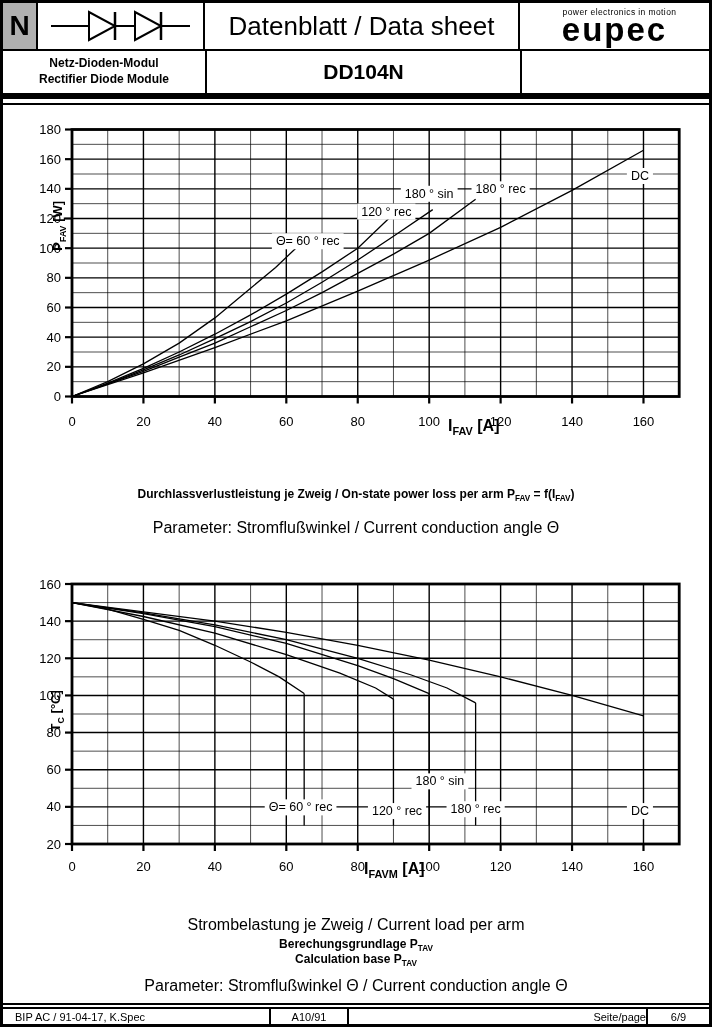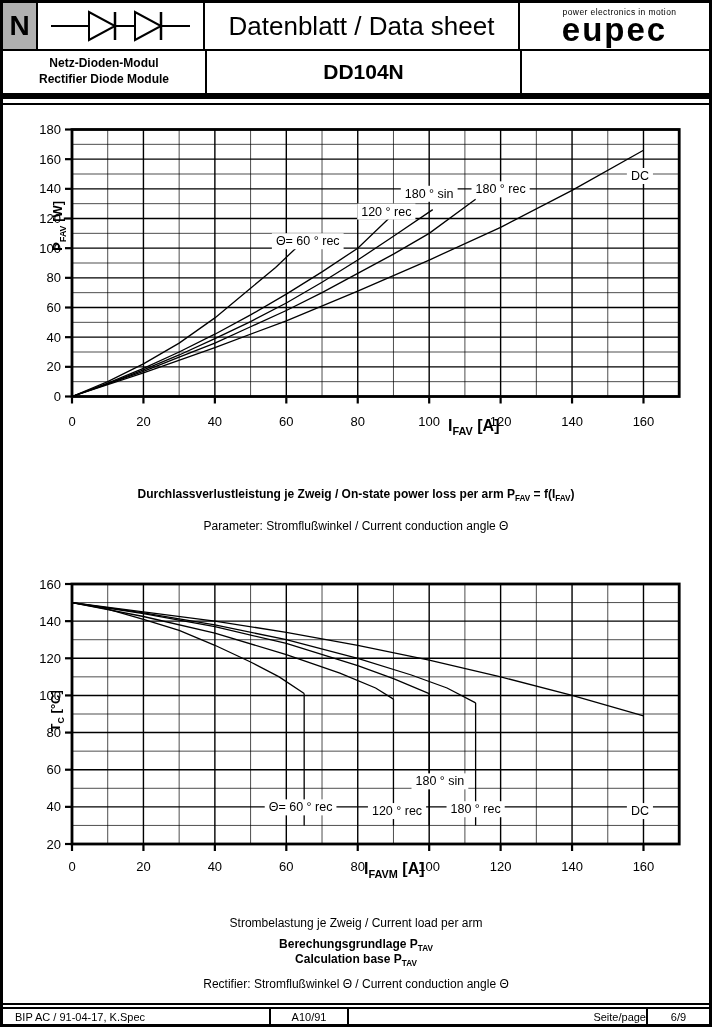--- a/index.html
+++ b/index.html
@@ -23,21 +23,21 @@
   .wordmark{font-size:33px;font-weight:800;letter-spacing:2px;line-height:0.85;transform:scaleY(1.02);margin-top:-1px;text-align:center;}
   
   .bigbox{position:relative;width:706px;height:902px;margin-top:4px;border-top:2px solid #000;border-bottom:2px solid #000;}
   .chartsvg{position:absolute;left:0;}
   #chart1{top:0;}
   #chart2{top:452px;}
   .ytitle{position:absolute;width:120px;text-align:center;font-weight:bold;font-size:13px;transform:rotate(-90deg);}
   .xtitle{position:absolute;font-weight:bold;font-size:16px;white-space:nowrap;}
   .cap{position:absolute;width:100%;text-align:center;white-space:nowrap;}
   .capb{font-weight:bold;font-size:12px;}
-  .capn{font-size:12px;}
+  .capn{font-size:16px;}
   sub{font-size:0.68em;}
   
   .ftr{display:flex;width:706px;height:17px;margin-top:2px;border-top:2px solid #000;font-size:11px;align-items:stretch;}
   .fcell{display:flex;align-items:center;}
   .f1{width:266px;padding-left:12px;}
   .f2{width:78px;justify-content:center;}
   .f3{width:299px;justify-content:flex-end;}
   .f4{flex:1;justify-content:center;}
   text{font-family:"Liberation Sans","DejaVu Sans",sans-serif;}
 </style>
@@ -297,21 +297,21 @@
           <rect x="623.8849487304688" y="246.07147216796875" width="26.0625" height="16" fill="#fff"></rect>
           <text x="636.9162" y="258.07148" text-anchor="middle" font-size="12.5">DC</text>
         </g>
       </svg>
     <div class="ytitle" style="left:-6px;top:597px;">T<sub>C</sub> [°C]</div>
     <div class="xtitle" style="left:361px;top:755px;">I<sub>FAVM</sub> [A]</div>
 
     <div class="cap capn" style="top:811px;">Strombelastung je Zweig / Current load per arm</div>
     <div class="cap capb" style="top:832px;">Berechungsgrundlage P<sub>TAV</sub></div>
     <div class="cap capb" style="top:847px;">Calculation base P<sub>TAV</sub></div>
-    <div class="cap capn" style="top:872px;">Rectifier: Stromflußwinkel Θ  / Current conduction angle Θ</div>
+    <div class="cap capn" style="top:872px;">Parameter: Stromflußwinkel Θ  / Current conduction angle Θ</div>
   </div>
 
   <div class="ftr">
     <div class="fcell f1">BIP AC  / 91-04-17, K.Spec</div>
     <div class="fcell f2 bl">A10/91</div>
     <div class="fcell f3 bl">Seite/page</div>
     <div class="fcell f4 bl">6/9</div>
   </div>
 
 </div>

